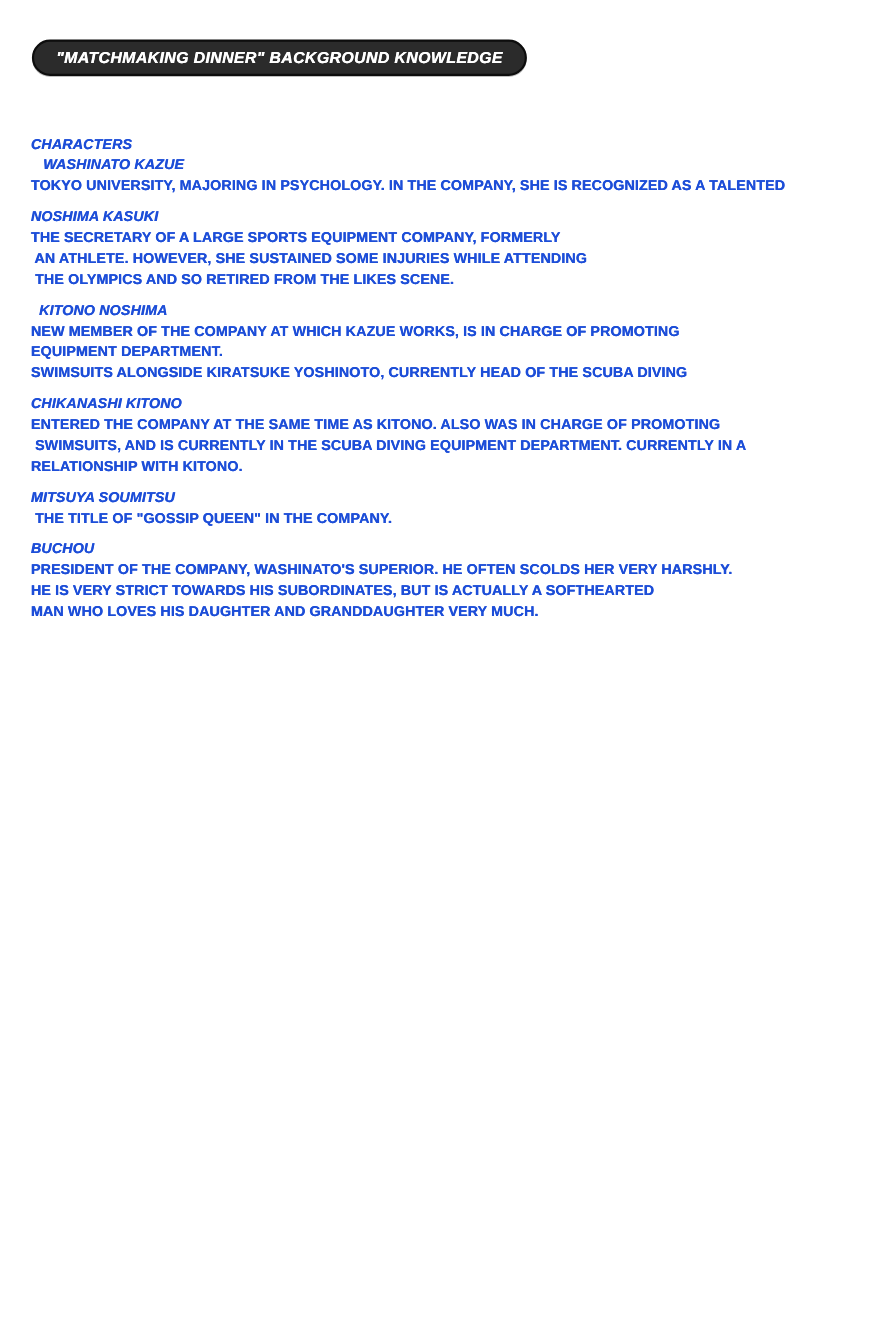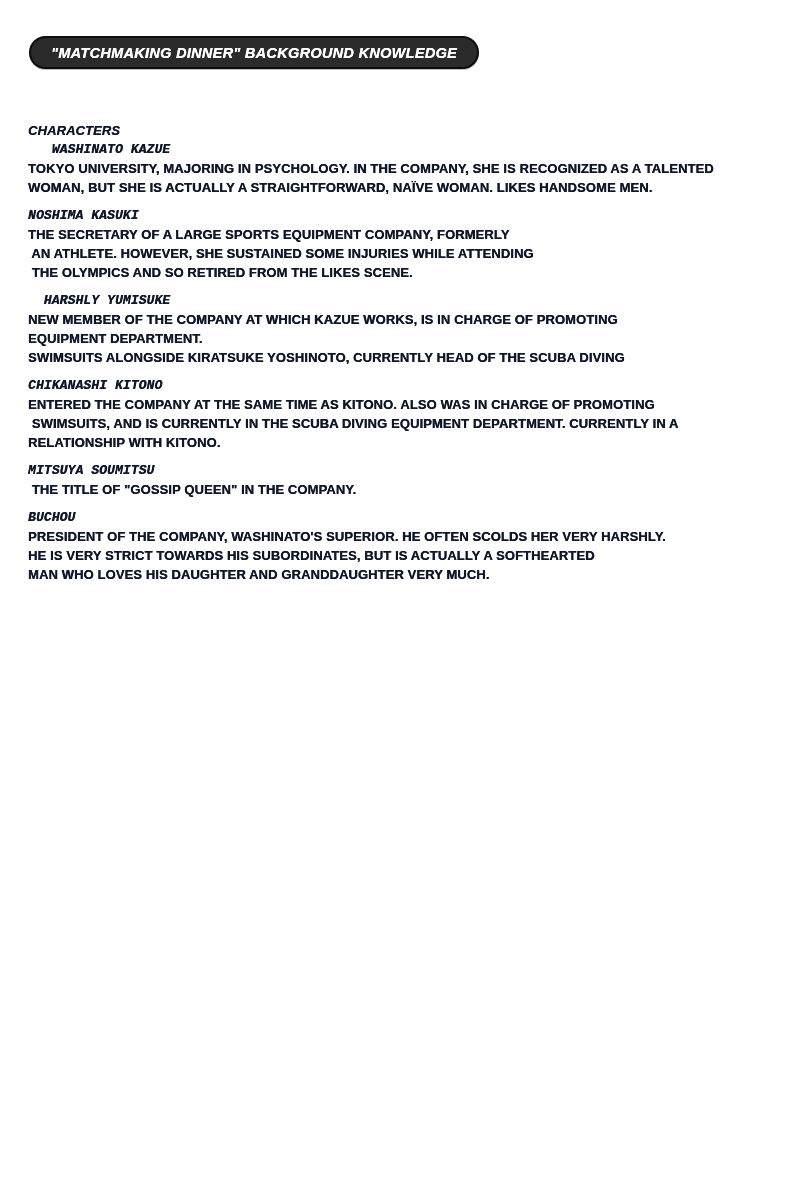--- a/index.html
+++ b/index.html
@@ -36,38 +36,37 @@
     font-size: 14.5px;
     letter-spacing: 0.3px;
     white-space: pre;
     text-shadow: 0.3px 0 currentColor;
   }
   .content {
     position: absolute;
     left: 28px;
     top: 121px;
     width: 752px;
-    color: #0f172a;
+    color: #1d4ed8;
     font-weight: bold;
     font-size: 13px;
     line-height: 19px;
     letter-spacing: 0.1px;
     text-shadow: 0.3px 0 currentColor;
   }
   .section-title {
     font-style: italic;
     white-space: pre;
   }
   .char {
     margin-bottom: 9px;
   }
   .char-name {
     font-style: italic;
     white-space: pre;
-    font-family: Liberation Mono, monospace;
   }
   .char-line {
     white-space: pre;
   }
 </style>
 </head>
 <body>
 
 <div class="page">
 
@@ -75,32 +74,31 @@
     <span class="title-text">"MATCHMAKING DINNER" BACKGROUND KNOWLEDGE</span>
   </div>
 
   <div class="content">
 
     <div class="section-title">CHARACTERS</div>
 
     <section class="char">
       <div class="char-name">   WASHINATO KAZUE</div>
       <div class="char-line">TOKYO UNIVERSITY, MAJORING IN PSYCHOLOGY. IN THE COMPANY, SHE IS RECOGNIZED AS A TALENTED</div>
-      <div class="char-line">WOMAN, BUT SHE IS ACTUALLY A STRAIGHTFORWARD, NAÏVE WOMAN. LIKES HANDSOME MEN.</div>
     </section>
 
     <section class="char">
       <div class="char-name">NOSHIMA KASUKI</div>
       <div class="char-line">THE SECRETARY OF A LARGE SPORTS EQUIPMENT COMPANY, FORMERLY</div>
       <div class="char-line"> AN ATHLETE. HOWEVER, SHE SUSTAINED SOME INJURIES WHILE ATTENDING</div>
       <div class="char-line"> THE OLYMPICS AND SO RETIRED FROM THE LIKES SCENE.</div>
     </section>
 
     <section class="char">
-      <div class="char-name">  HARSHLY YUMISUKE</div>
+      <div class="char-name">  KITONO NOSHIMA</div>
       <div class="char-line">NEW MEMBER OF THE COMPANY AT WHICH KAZUE WORKS, IS IN CHARGE OF PROMOTING</div>
       <div class="char-line">EQUIPMENT DEPARTMENT.</div>
       <div class="char-line">SWIMSUITS ALONGSIDE KIRATSUKE YOSHINOTO, CURRENTLY HEAD OF THE SCUBA DIVING</div>
     </section>
 
     <section class="char">
       <div class="char-name">CHIKANASHI KITONO</div>
       <div class="char-line">ENTERED THE COMPANY AT THE SAME TIME AS KITONO. ALSO WAS IN CHARGE OF PROMOTING</div>
       <div class="char-line"> SWIMSUITS, AND IS CURRENTLY IN THE SCUBA DIVING EQUIPMENT DEPARTMENT. CURRENTLY IN A</div>
       <div class="char-line">RELATIONSHIP WITH KITONO.</div>

